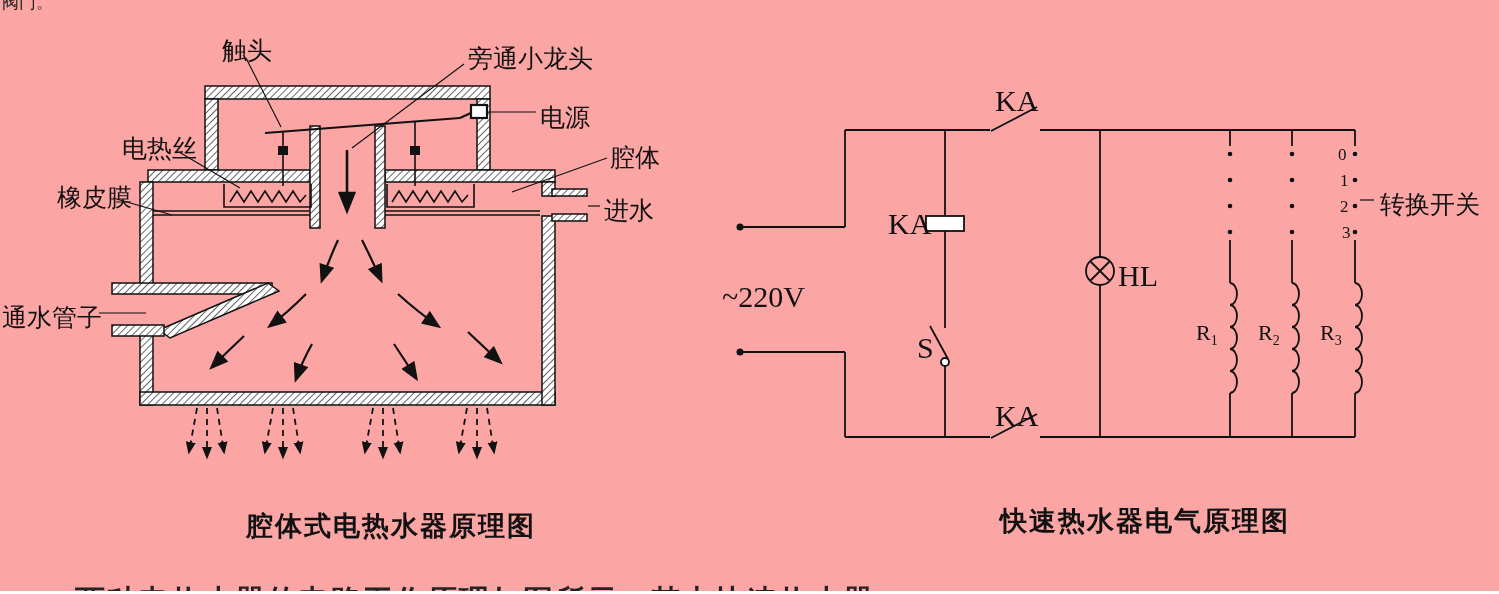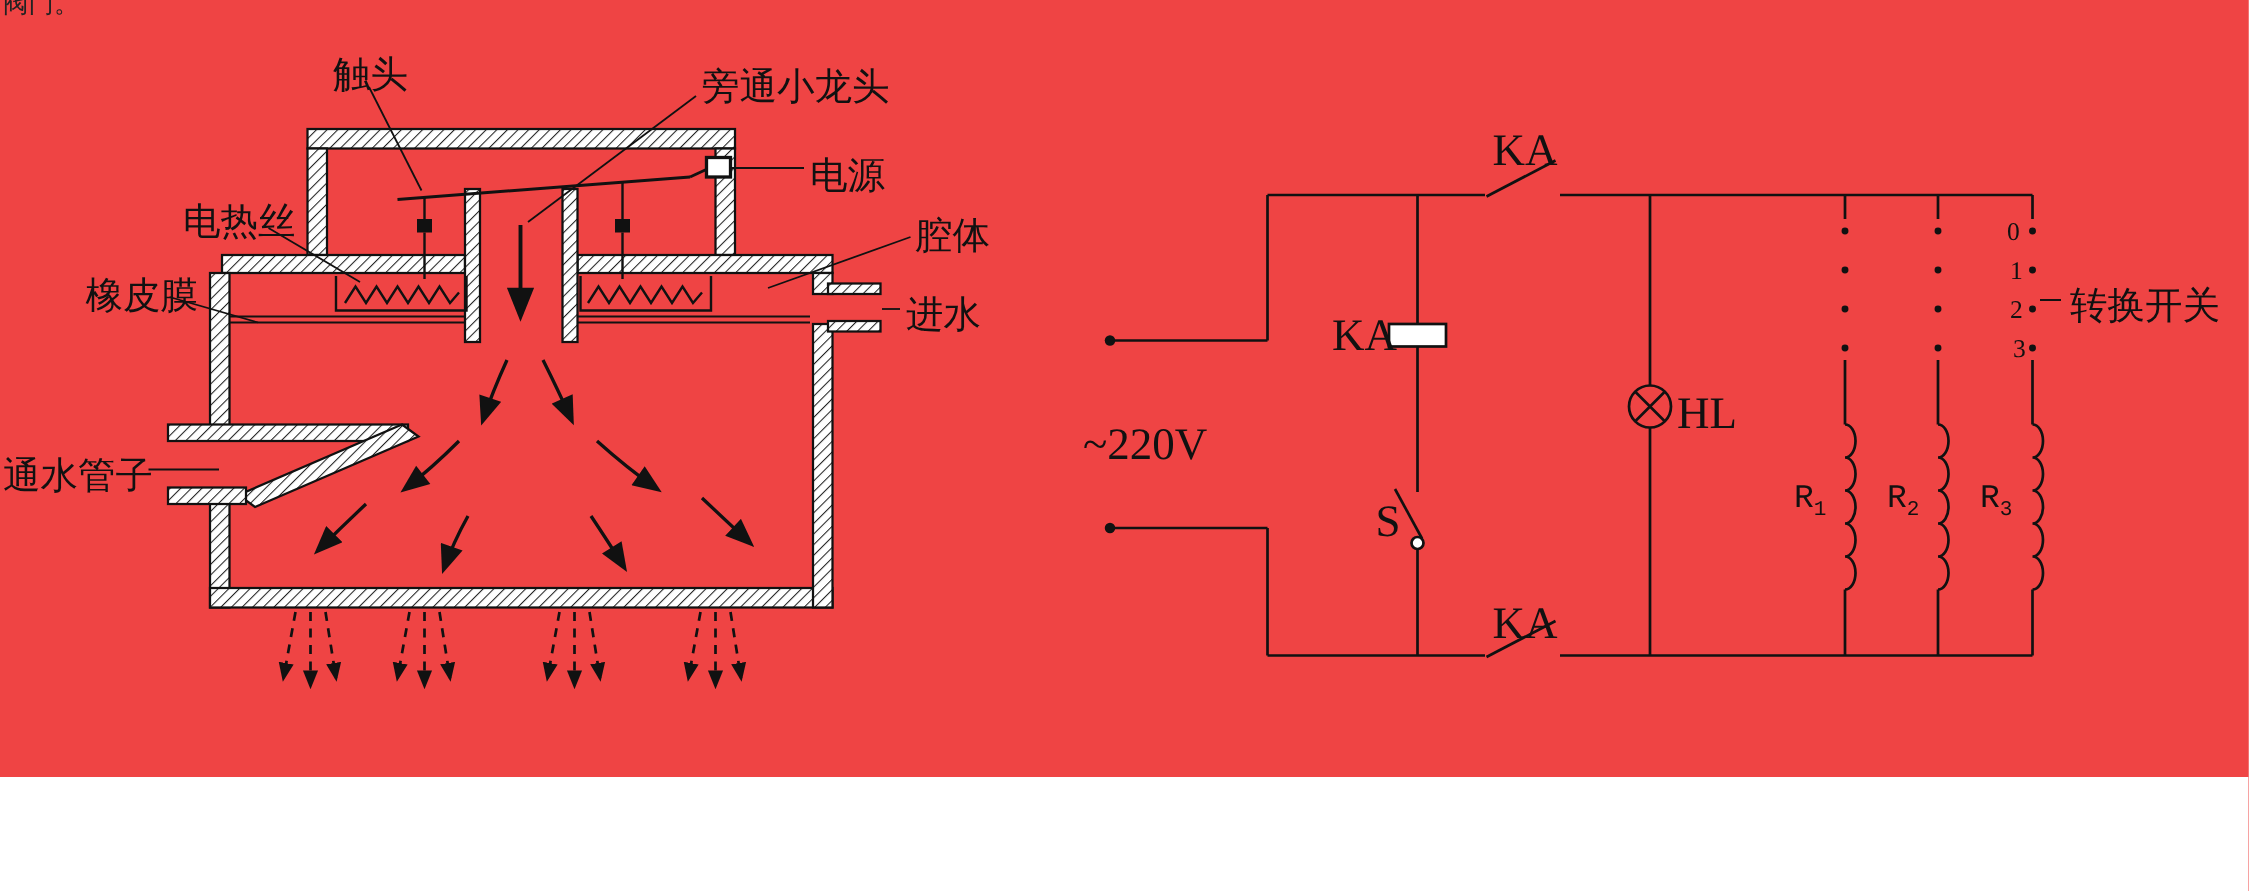--- a/index.html
+++ b/index.html
@@ -1,26 +1,26 @@
 <!DOCTYPE html>
 <html><head>
 <meta charset="utf-8">
 <style>
   html,body{margin:0;padding:0;}
-  .page{position:relative;width:1499px;height:518px;background:#ef4444;overflow:hidden;
+  .page{position:relative;width:1499px;height:591px;background:#fca5a5;overflow:hidden;
         font-family:"Liberation Sans",sans-serif;color:#111;}
   .art{position:absolute;left:0;top:0;}
   .lbl{position:absolute;font-size:25px;line-height:1.15;white-space:nowrap;color:#111;}
   .serif{font-family:"Liberation Serif",serif;font-size:30px;}
   .cap{position:absolute;font-size:27px;font-weight:700;letter-spacing:2px;white-space:nowrap;color:#111;}
   .tap{position:absolute;font-family:"Liberation Serif",serif;font-size:17px;color:#111;}
   .frag{position:absolute;white-space:nowrap;color:#222;}
   .frag-top{left:2px;top:-9px;font-size:17px;}
   .frag-bottom{left:75px;top:581px;font-size:30px;font-weight:600;letter-spacing:2px;}
-  .r-label{font-family:Liberation Mono, monospace;font-size:22px;}
+  .r-label{font-family:Liberation Serif, serif;font-size:22px;}
   .r-label sub{font-size:14px;}
 </style>
 </head>
 <body>
 
 <div class="page">
 
   <svg class="art" width="1499" height="594" viewBox="0 0 1499 594">
     <defs>
       <pattern id="hatch" width="5" height="5" patternUnits="userSpaceOnUse" patternTransform="rotate(45)">
@@ -200,20 +200,21 @@
   <div class="frag frag-bottom">两种电热水器的电路工作原理如图所示，其中快速热水器</div>
 
   <div class="lbl" style="left:222px;top:36px">触头</div>
   <div class="lbl" style="left:468px;top:44px">旁通小龙头</div>
   <div class="lbl" style="left:540px;top:103px">电源</div>
   <div class="lbl" style="left:122px;top:134px">电热丝</div>
   <div class="lbl" style="left:610px;top:143px">腔体</div>
   <div class="lbl" style="left:57px;top:183px">橡皮膜</div>
   <div class="lbl" style="left:604px;top:196px">进水</div>
   <div class="lbl" style="left:2px;top:303px">通水管子</div>
+  <div class="cap" style="left:246px;top:508px">腔体式电热水器原理图</div>
 
   <div class="lbl serif" style="left:995px;top:84px">KA</div>
   <div class="lbl serif" style="left:888px;top:207px">KA</div>
   <div class="lbl serif" style="left:995px;top:399px">KA</div>
   <div class="lbl serif" style="left:917px;top:331px">S</div>
   <div class="lbl serif" style="left:1118px;top:259px">HL</div>
   <div class="lbl serif" style="left:722px;top:280px">~220V</div>
 
   <div class="lbl r-label" style="left:1196px;top:320px">
     <span>R</span><sub>1</sub>
@@ -224,14 +225,15 @@
   <div class="lbl r-label" style="left:1320px;top:320px">
     <span>R</span><sub>3</sub>
   </div>
 
   <div class="tap" style="left:1338px;top:145px">0</div>
   <div class="tap" style="left:1340px;top:171px">1</div>
   <div class="tap" style="left:1340px;top:197px">2</div>
   <div class="tap" style="left:1342px;top:223px">3</div>
 
   <div class="lbl" style="left:1380px;top:190px">转换开关</div>
+  <div class="cap" style="left:1000px;top:503px">快速热水器电气原理图</div>
 
 </div>
 
 </body></html>

